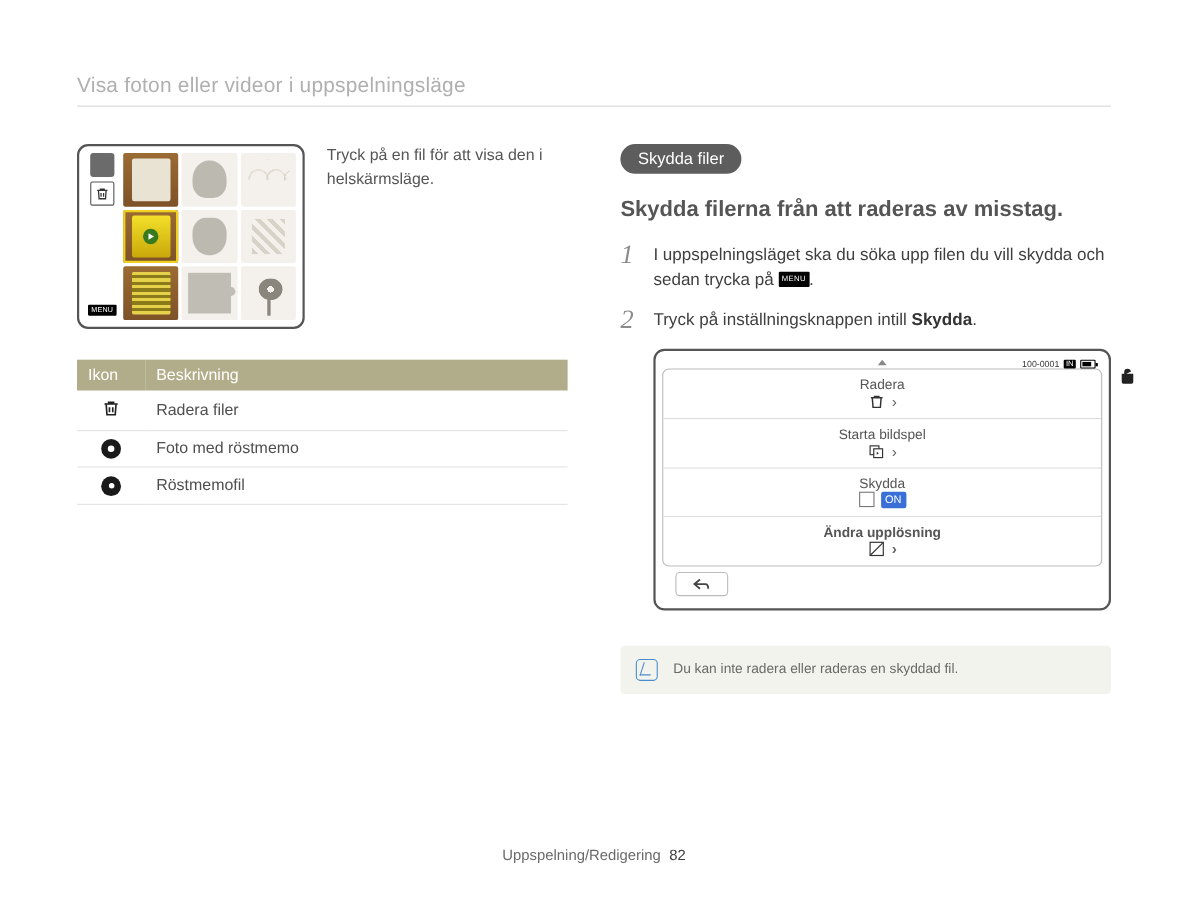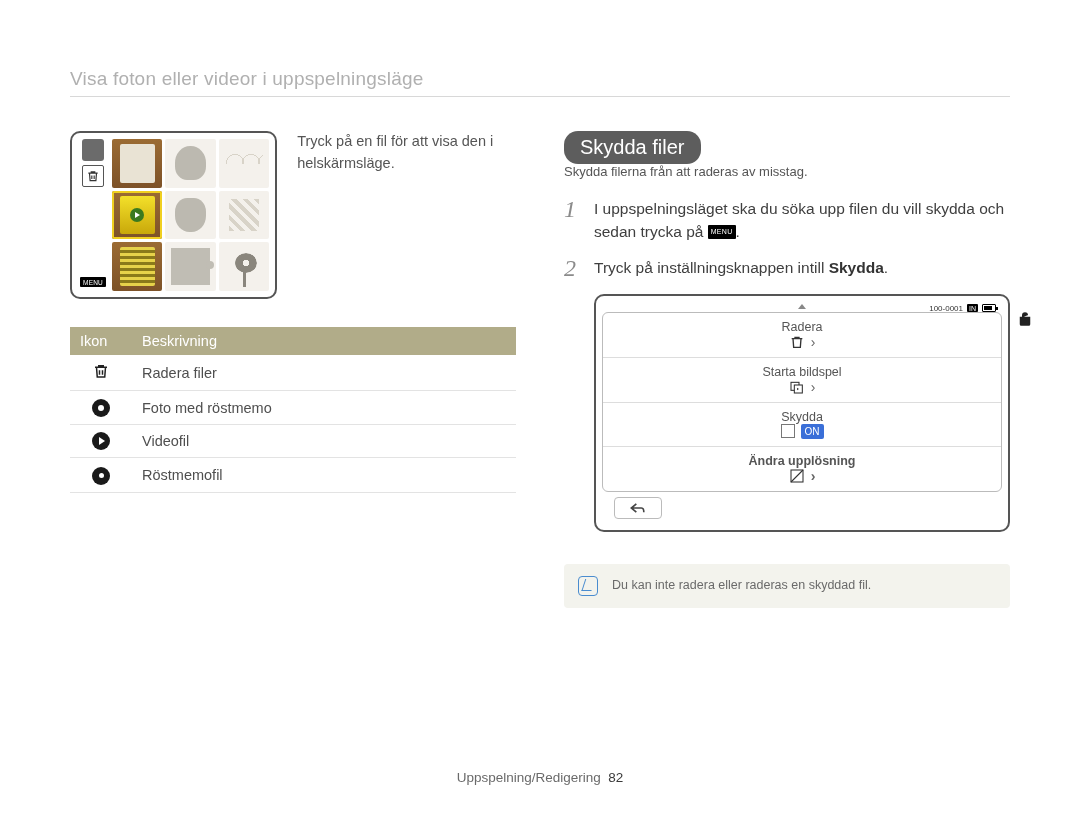--- a/index.html
+++ b/index.html
@@ -80,22 +80,22 @@
   .icon-circ .dot.sm{width:5px;height:5px;}
   .trash-big{width:18px;height:18px;}
 
   
   .note { display:flex; gap:14px; background:#f3f3ed; border-radius:4px; padding:12px 14px; margin-top:26px; align-items:flex-start;}
   .note-icon{width:20px;height:20px;border:1.5px solid #4a8ccf;border-radius:4px;display:flex;align-items:center;justify-content:center;flex-shrink:0;}
   .note-icon::after{content:"";width:9px;height:11px;border:1.5px solid #4a8ccf;border-top:none;border-right:none;transform:skewX(-18deg) translateY(-1px);}
   .note-text{font-size:12.5px;color:#6a6a6a;line-height:1.45;}
 
   
-  .pill { display:inline-block; background:#5d5d5d; color:#fff; border-radius:14px; padding:5px 16px; font-size:20px; margin-bottom:0;}
-  .intro { font-size:13px; color:#555; margin-bottom:18px;}
+  .pill { display:inline-block; background:#5d5d5d; color:#fff; border-radius:14px; padding:5px 16px; font-size:15px; margin-bottom:21px;}
+  .intro { font-size:20px; color:#555; margin-bottom:18px;font-weight:bold;}
   .step { display:flex; gap:12px; margin-bottom:12px;}
   .step-num { font-size:24px; color:#8b8b8b; font-style:italic; font-family: Georgia, "Times New Roman", serif; line-height:1; min-width:18px;}
   .step-text { font-size:15.5px; color:#3f3f3f; line-height:1.5; }
   .menu-chip{display:inline-block;background:#000;color:#fff;font-size:7px;padding:1.5px 3px;border-radius:1px;vertical-align:middle;position:relative;top:-1px;letter-spacing:0.3px;}
 
   
   .cam { width: 416px; border:2px solid #555; border-radius:10px; padding:6px; margin:14px 0 0 30px; position:relative;}
   .cam-top { height:10px; display:flex; justify-content:center; align-items:center;}
   .cam-top::after{content:""; width:0;height:0;border-bottom:5px solid #888;border-left:4px solid transparent;border-right:4px solid transparent;}
   .cam-list { border:1px solid #bbb; border-radius:6px; }
@@ -190,26 +190,20 @@
           <td>Radera filer</td>
         </tr>
         <tr>
           <td><span class="icon-circ">
                 <span class="dot"></span>
               </span></td>
           <td>Foto med röstmemo</td>
         </tr>
         <tr>
           <td><span class="icon-circ">
-                <span class="tri"></span>
-              </span></td>
-          <td>Videofil</td>
-        </tr>
-        <tr>
-          <td><span class="icon-circ">
                 <span class="dot sm"></span>
               </span></td>
           <td>Röstmemofil</td>
         </tr>
       </tbody>
     </table>
 
   </div>
 
   <div class="col">

